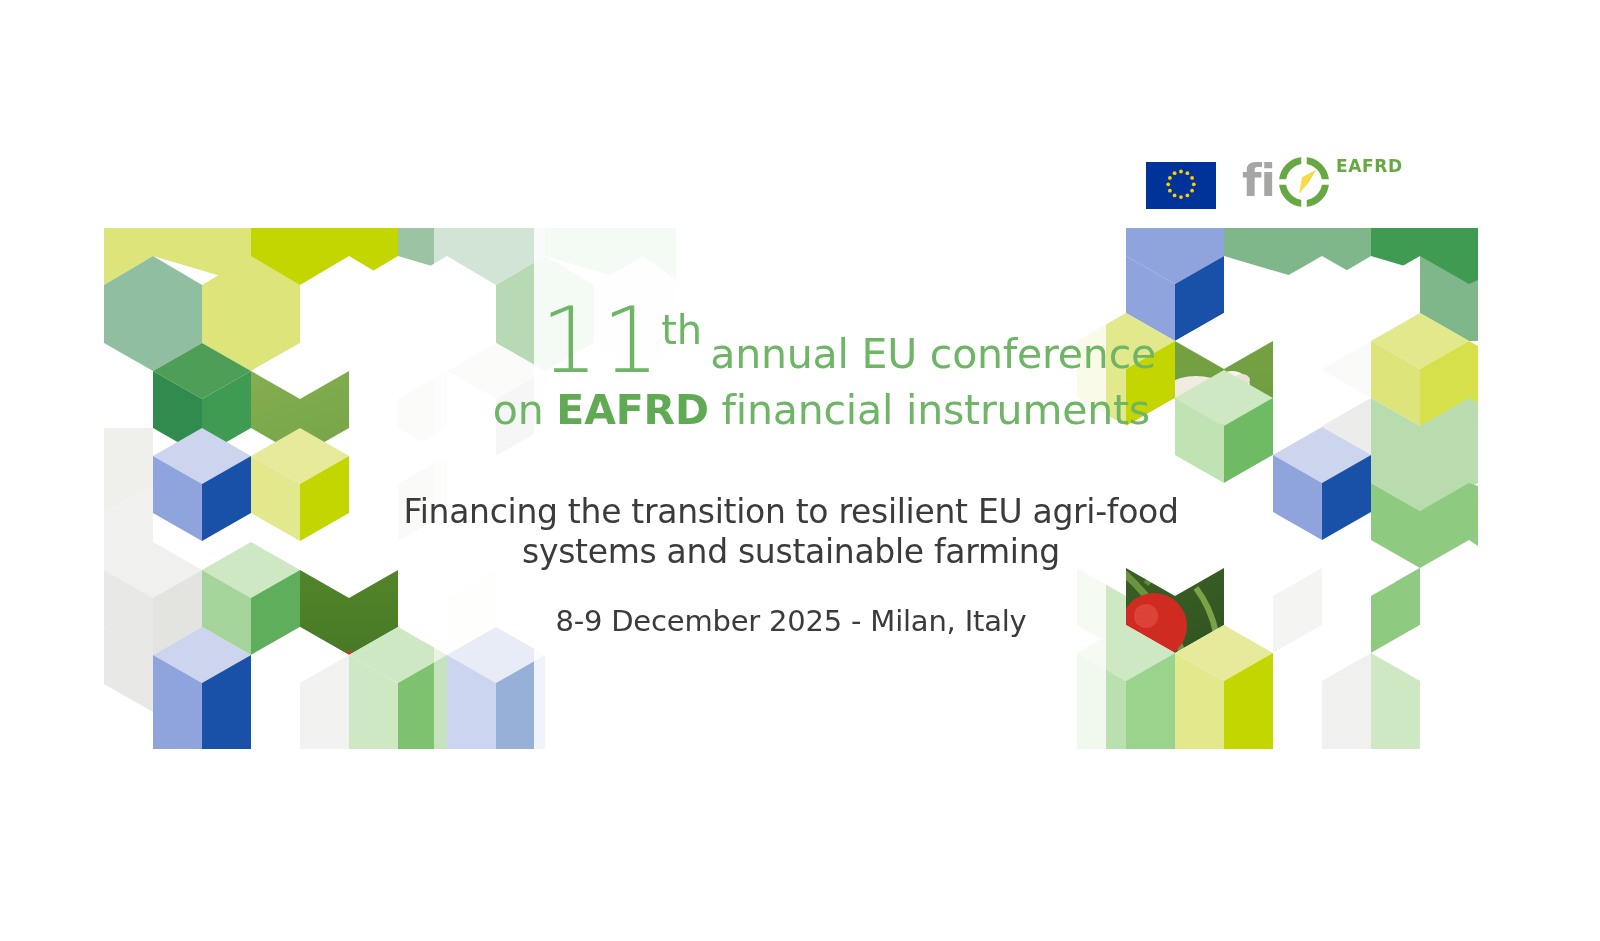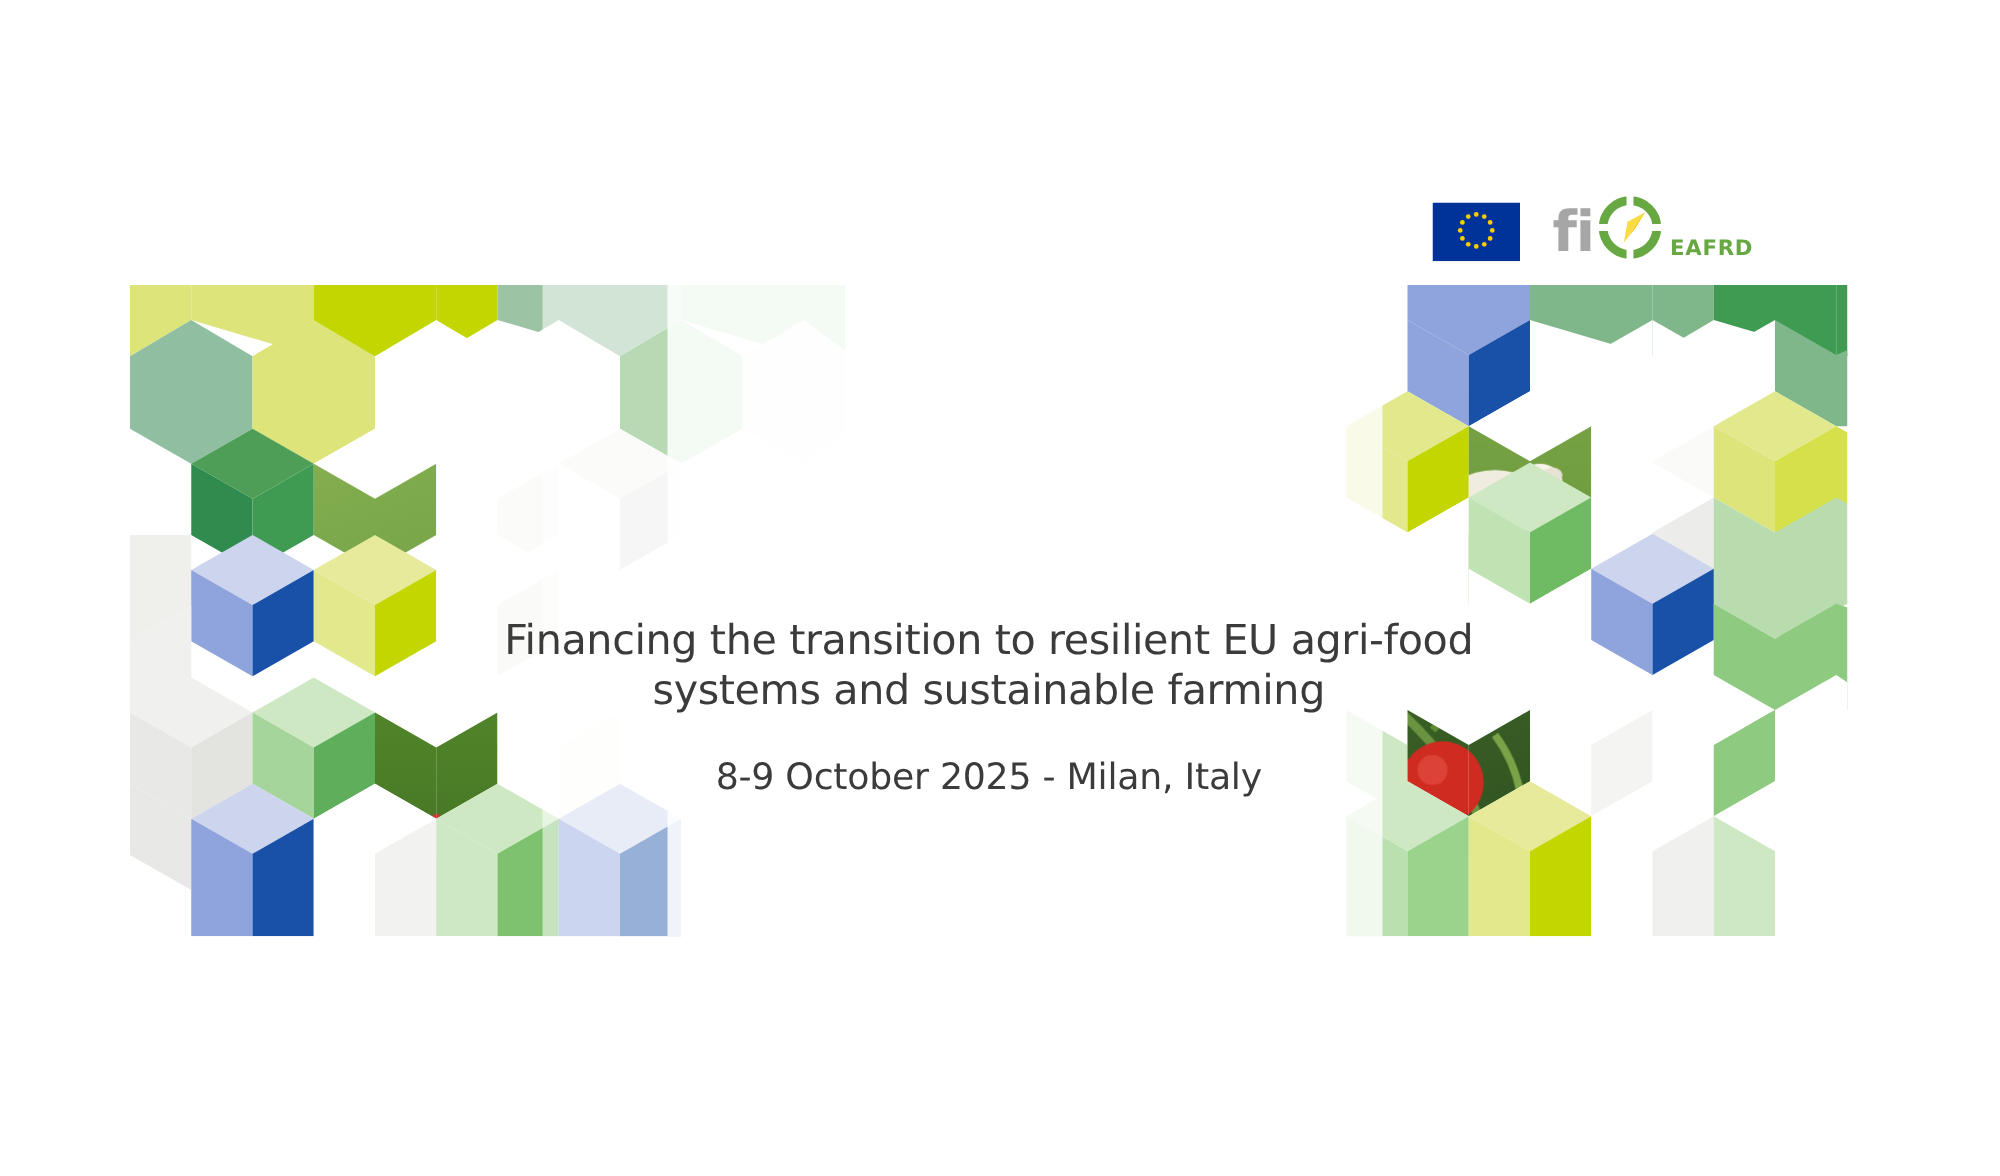--- a/index.html
+++ b/index.html
@@ -29,21 +29,21 @@
     height: 64px;
   }
   #eu-flag {
     width: 70px;
     height: 47px;
     margin-top: 4px;
     display: block;
   }
   #logo-mark {
     display: flex;
-    align-items: flex-end;
+    align-items: flex-start;
     margin-left: 26px;
     position: relative;
   }
   #fi-text {
     font-family: "DejaVu Sans", sans-serif;
     font-size: 45px;
     font-weight: bold;
     color: #a6a6a6;
     line-height: 46px;
     letter-spacing: -1px;
@@ -494,18 +494,24 @@
         <polygon points="39,15 25,22.5 30.5,28.5" fill="#f5d320"></polygon>
         <polygon points="39,15 30.5,28.5 22,39" fill="#f0c419"></polygon>
         <polygon points="39,15 22,39 25,22.5" fill="#f7dc45"></polygon>
       </svg>
       <span id="compass-words">
         <span id="eafrd-text">EAFRD</span>
       </span>
     </div>
   </div>
 
+  <div id="headline">
+    <span id="title-line1">
+      <span id="ordinal">11</span><span id="ordinal-suffix">th</span><span id="conference-words">annual EU conference</span>
+    </span>
+    <span id="title-line2"><span>on </span><b>EAFRD</b><span> financial instruments</span></span>
+  </div>
 
   <div id="subtitle">Financing the transition to resilient EU agri-food systems and sustainable farming</div>
 
-  <div id="event-date">8-9 October 2025 - Milan, Italy</div>
+  <div id="event-date">8-9 December 2025 - Milan, Italy</div>
 
 </div>
 
 </body></html>

